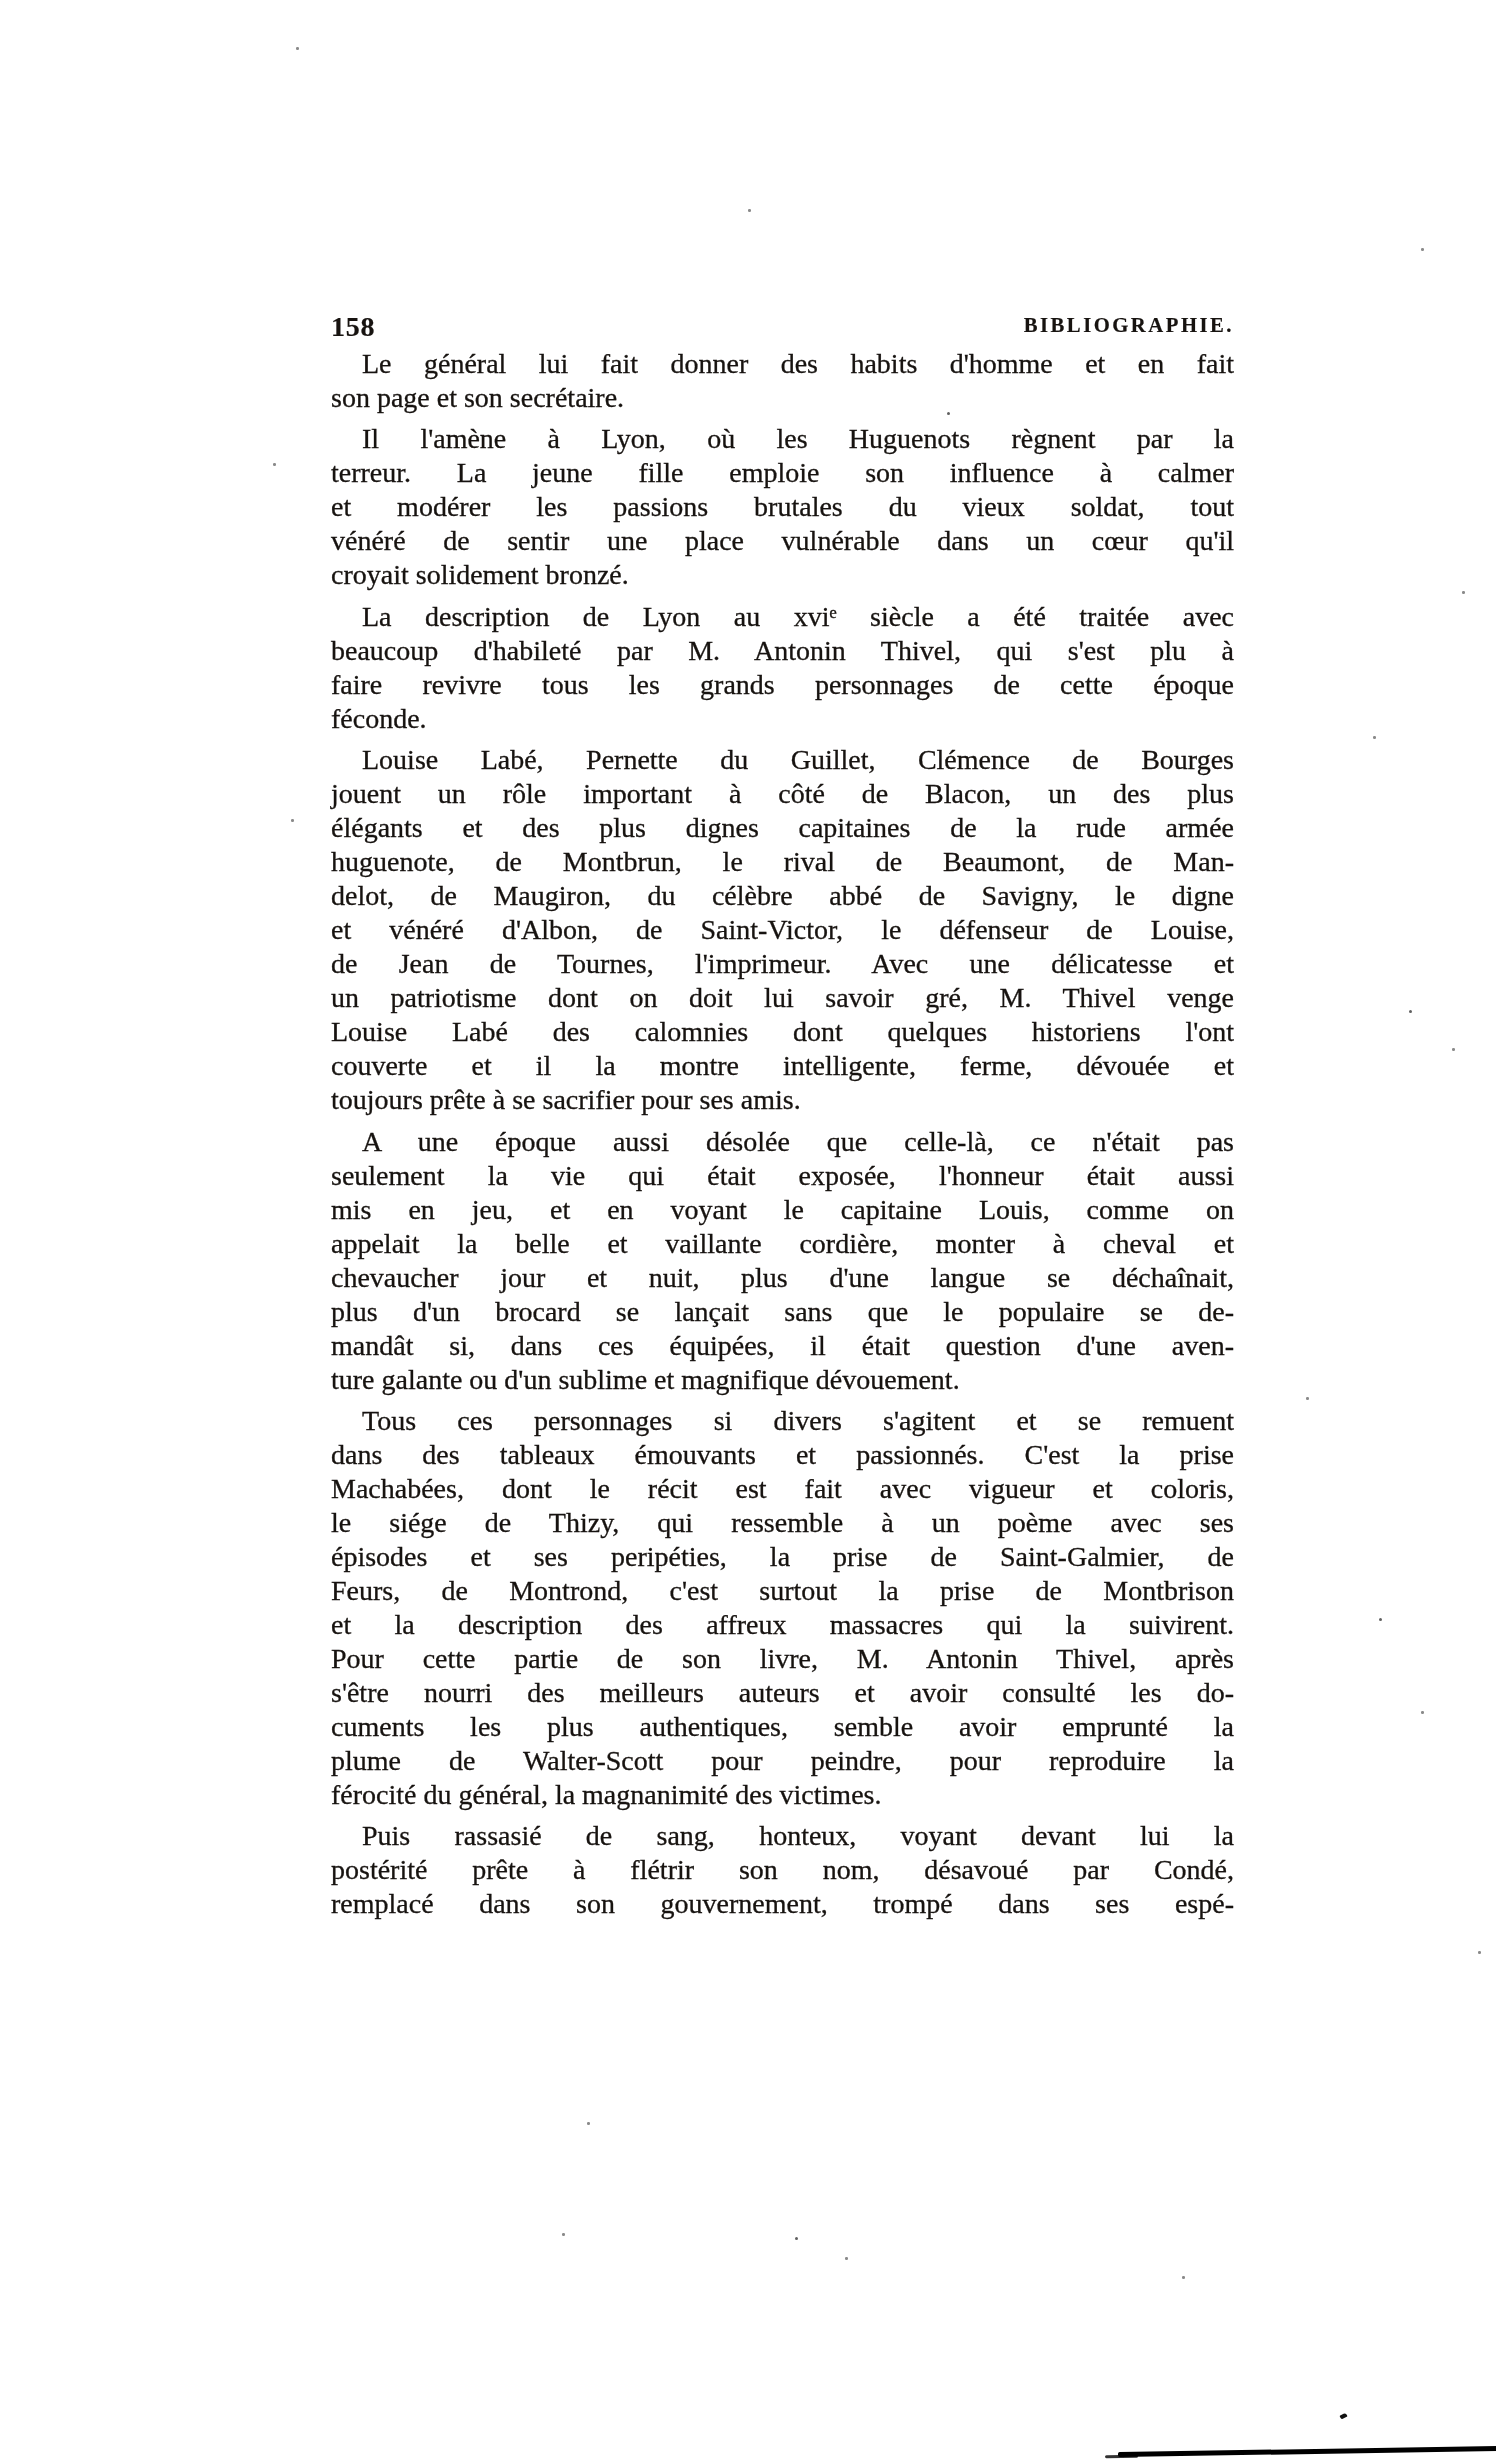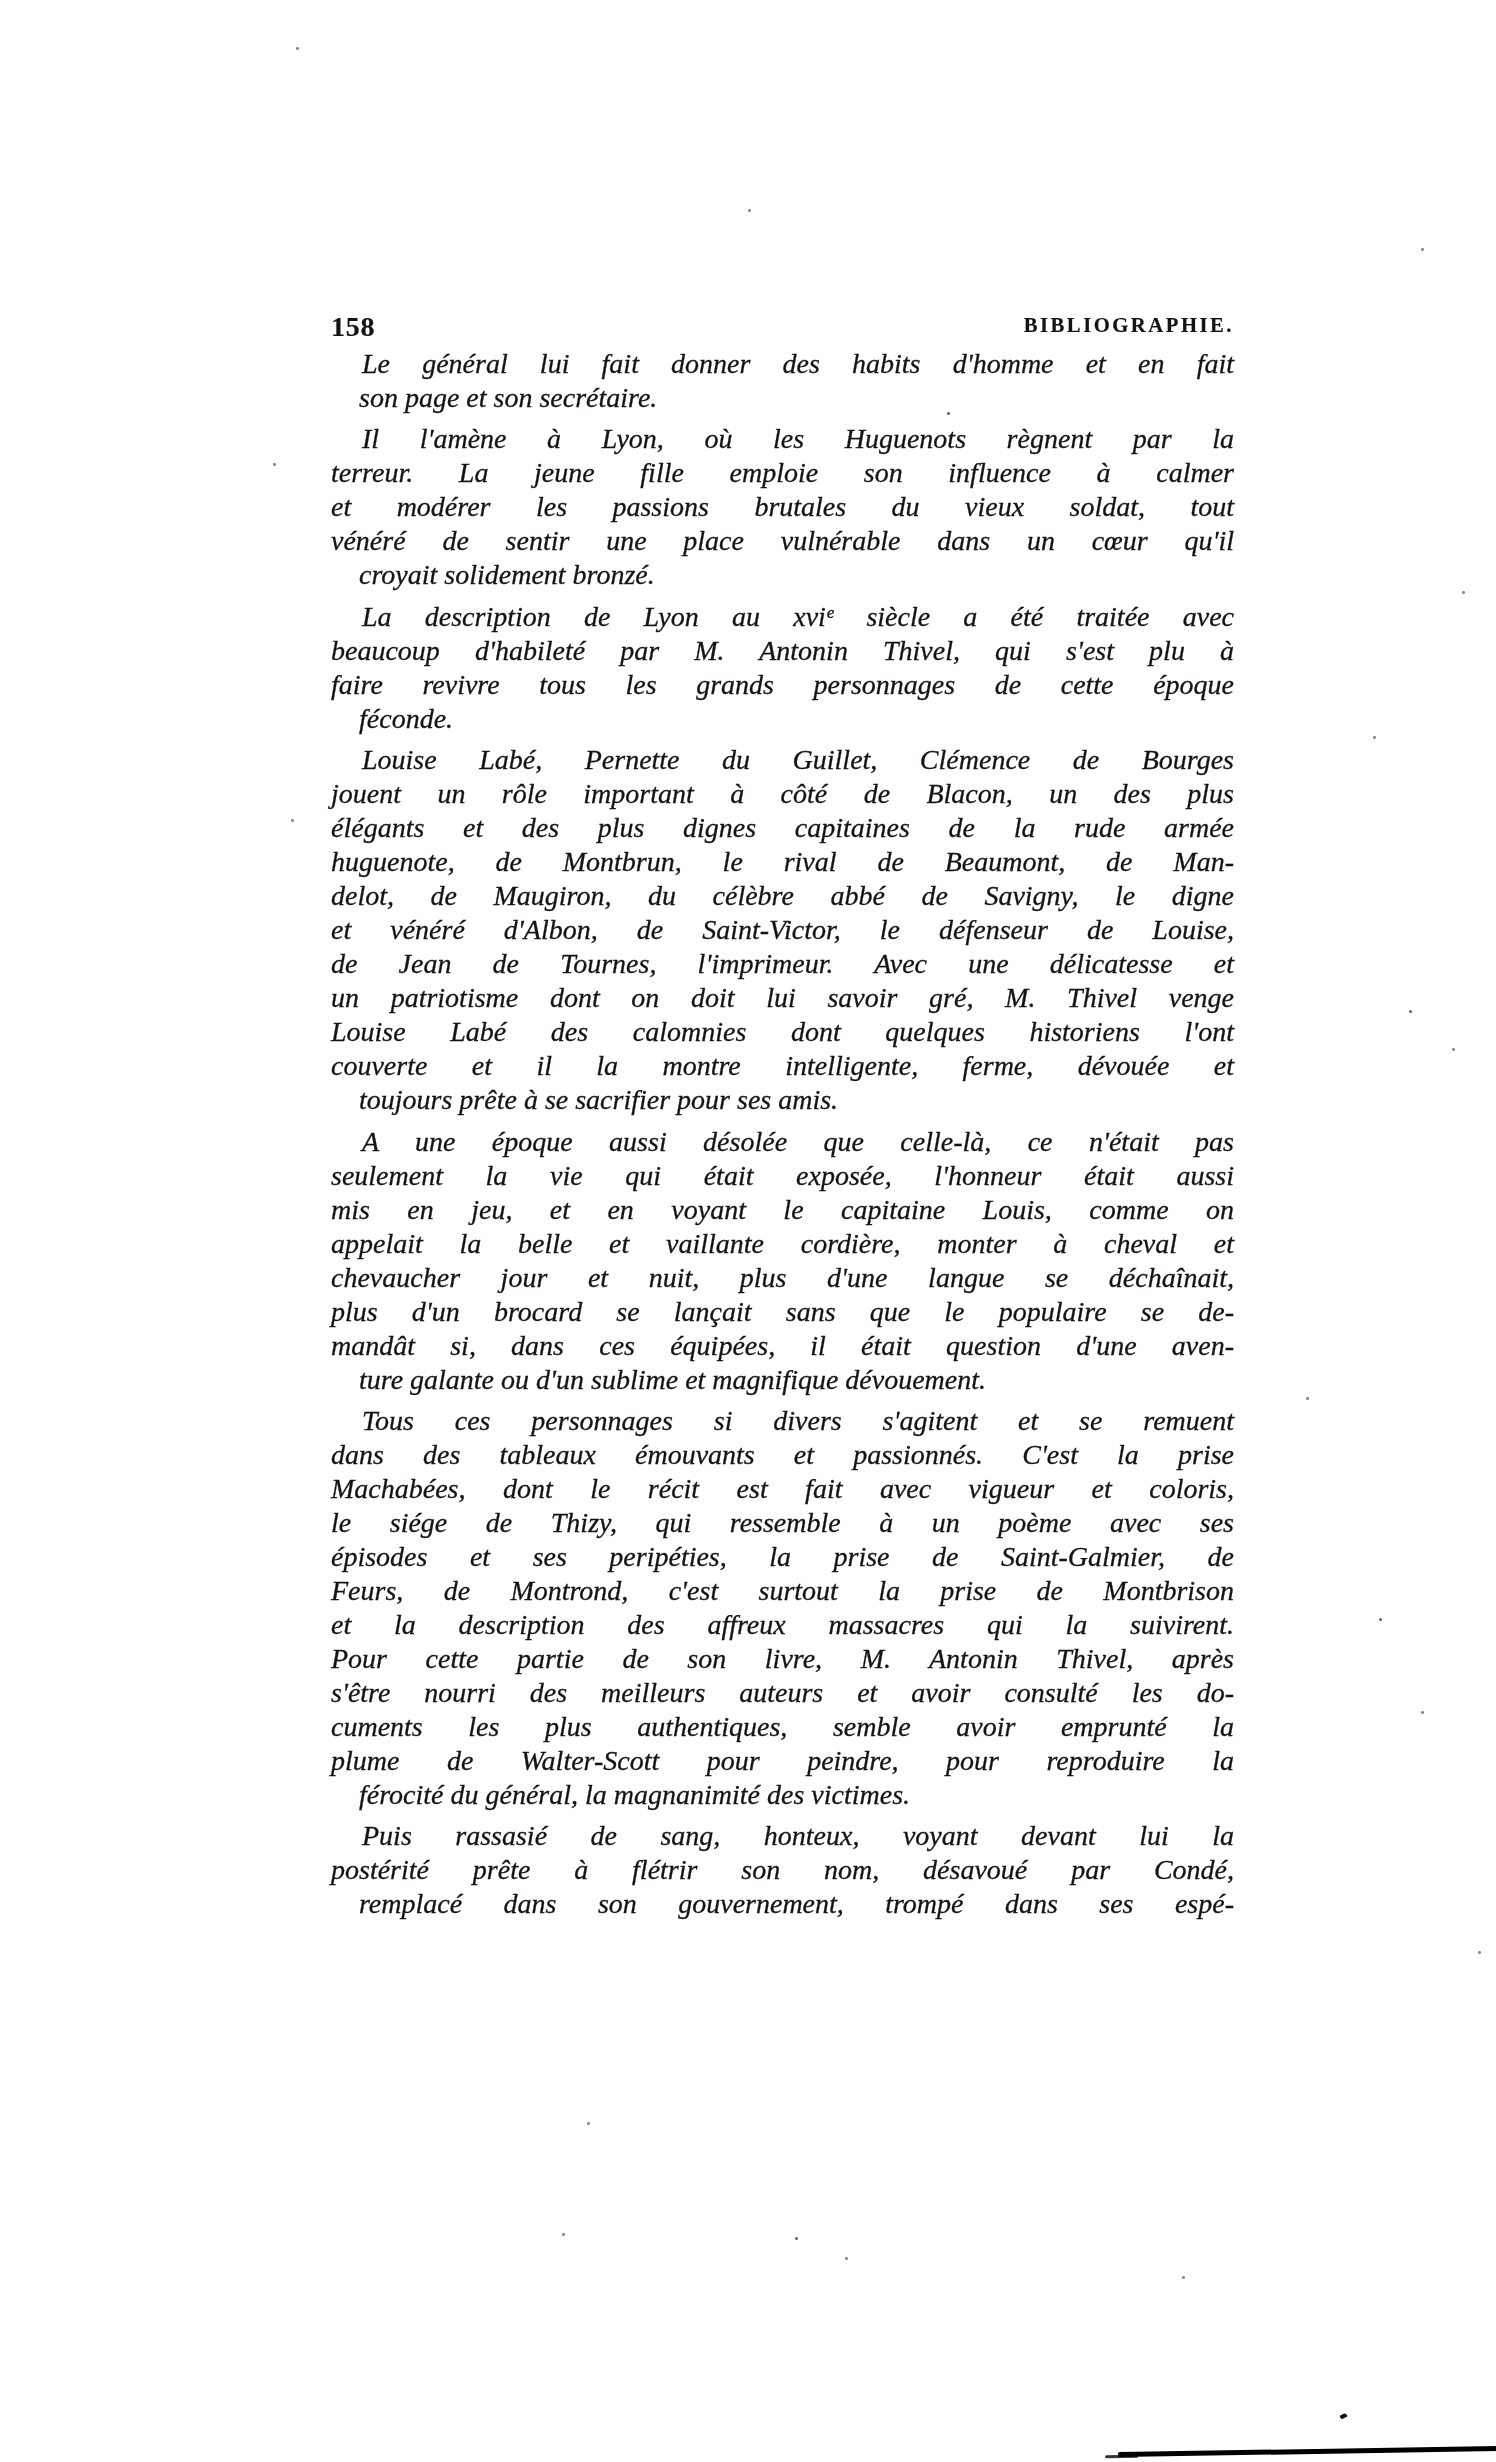--- a/index.html
+++ b/index.html
@@ -56,28 +56,26 @@
     line-height: 34px;
     -webkit-text-stroke: 0.3px #171310;
   }
   .para {
     margin: 0 0 7.4px 0;
   }
   .line {
     text-align: justify;
     text-align-last: justify;
     min-height: 34px;
-    font-style: italic;
   }
   .line.first {
     text-indent: 31px;
   }
   .line.last {
     text-align-last: left;
-    margin-left: 28px;
   }
   .para.continued .line.last {
     text-align-last: justify;
   }
   .speck {
     position: absolute;
     background: #2a2a2a;
     border-radius: 50%;
     width: 3.3px;
     height: 3.3px;

